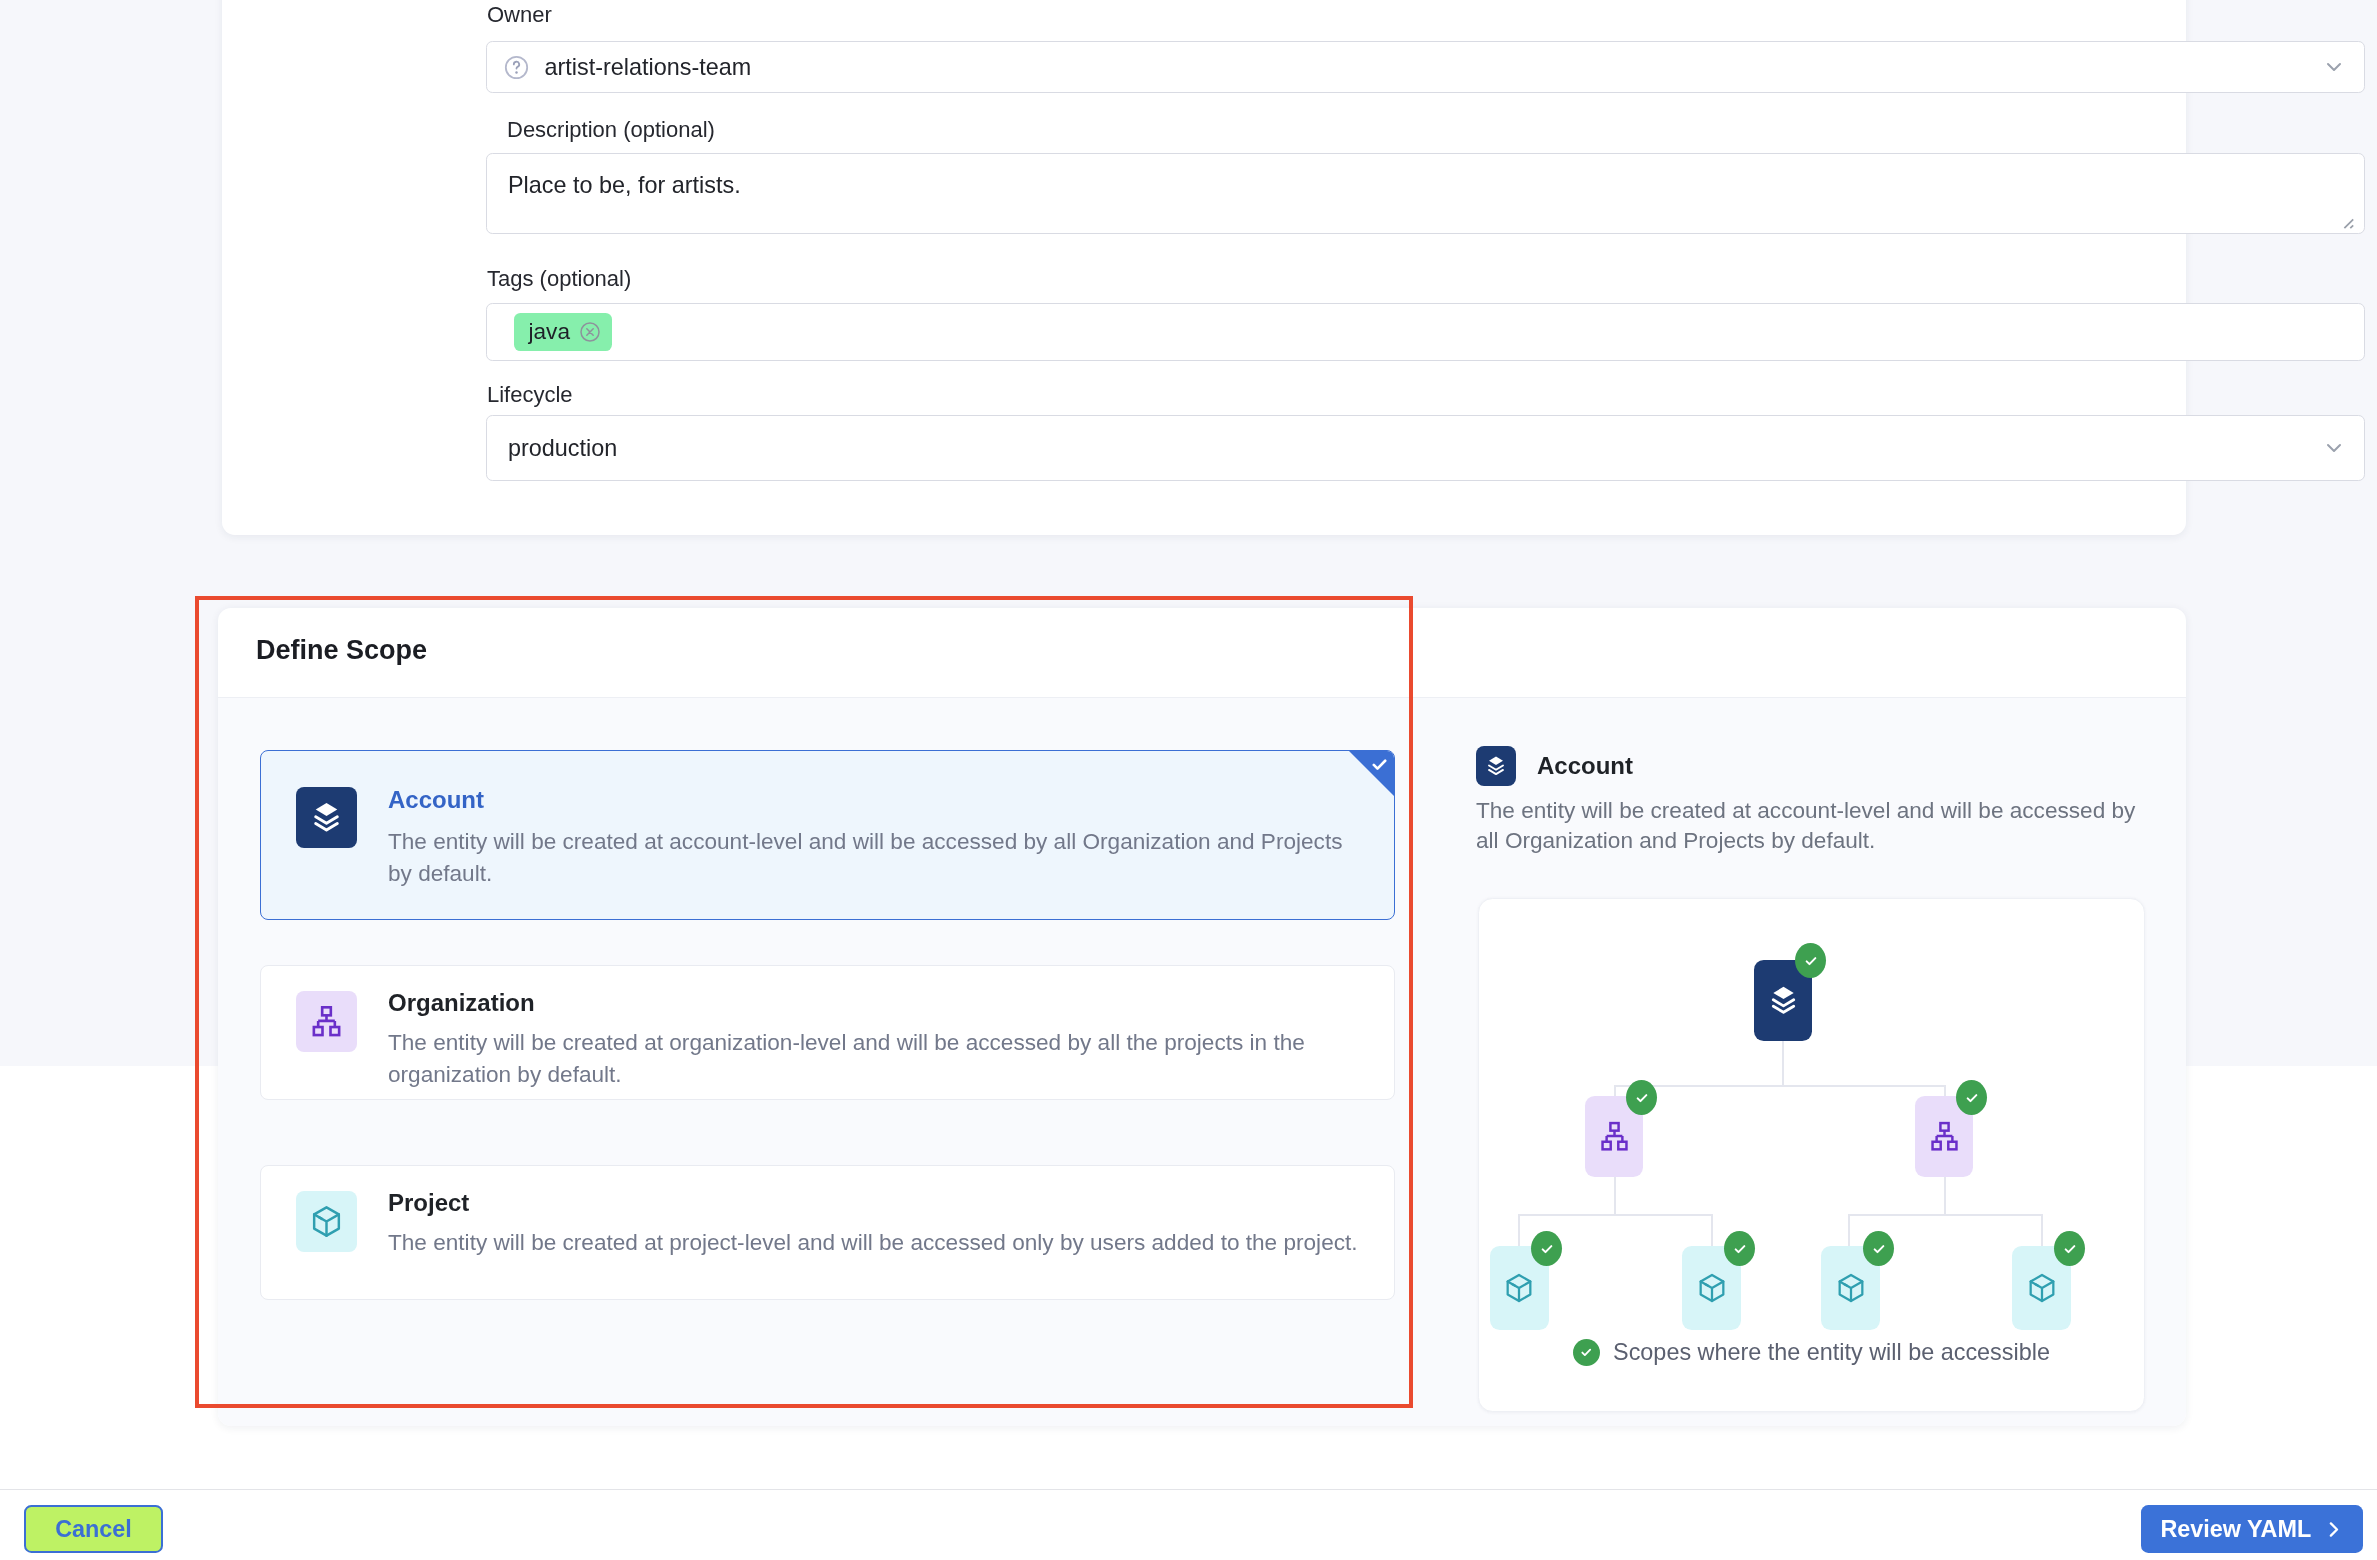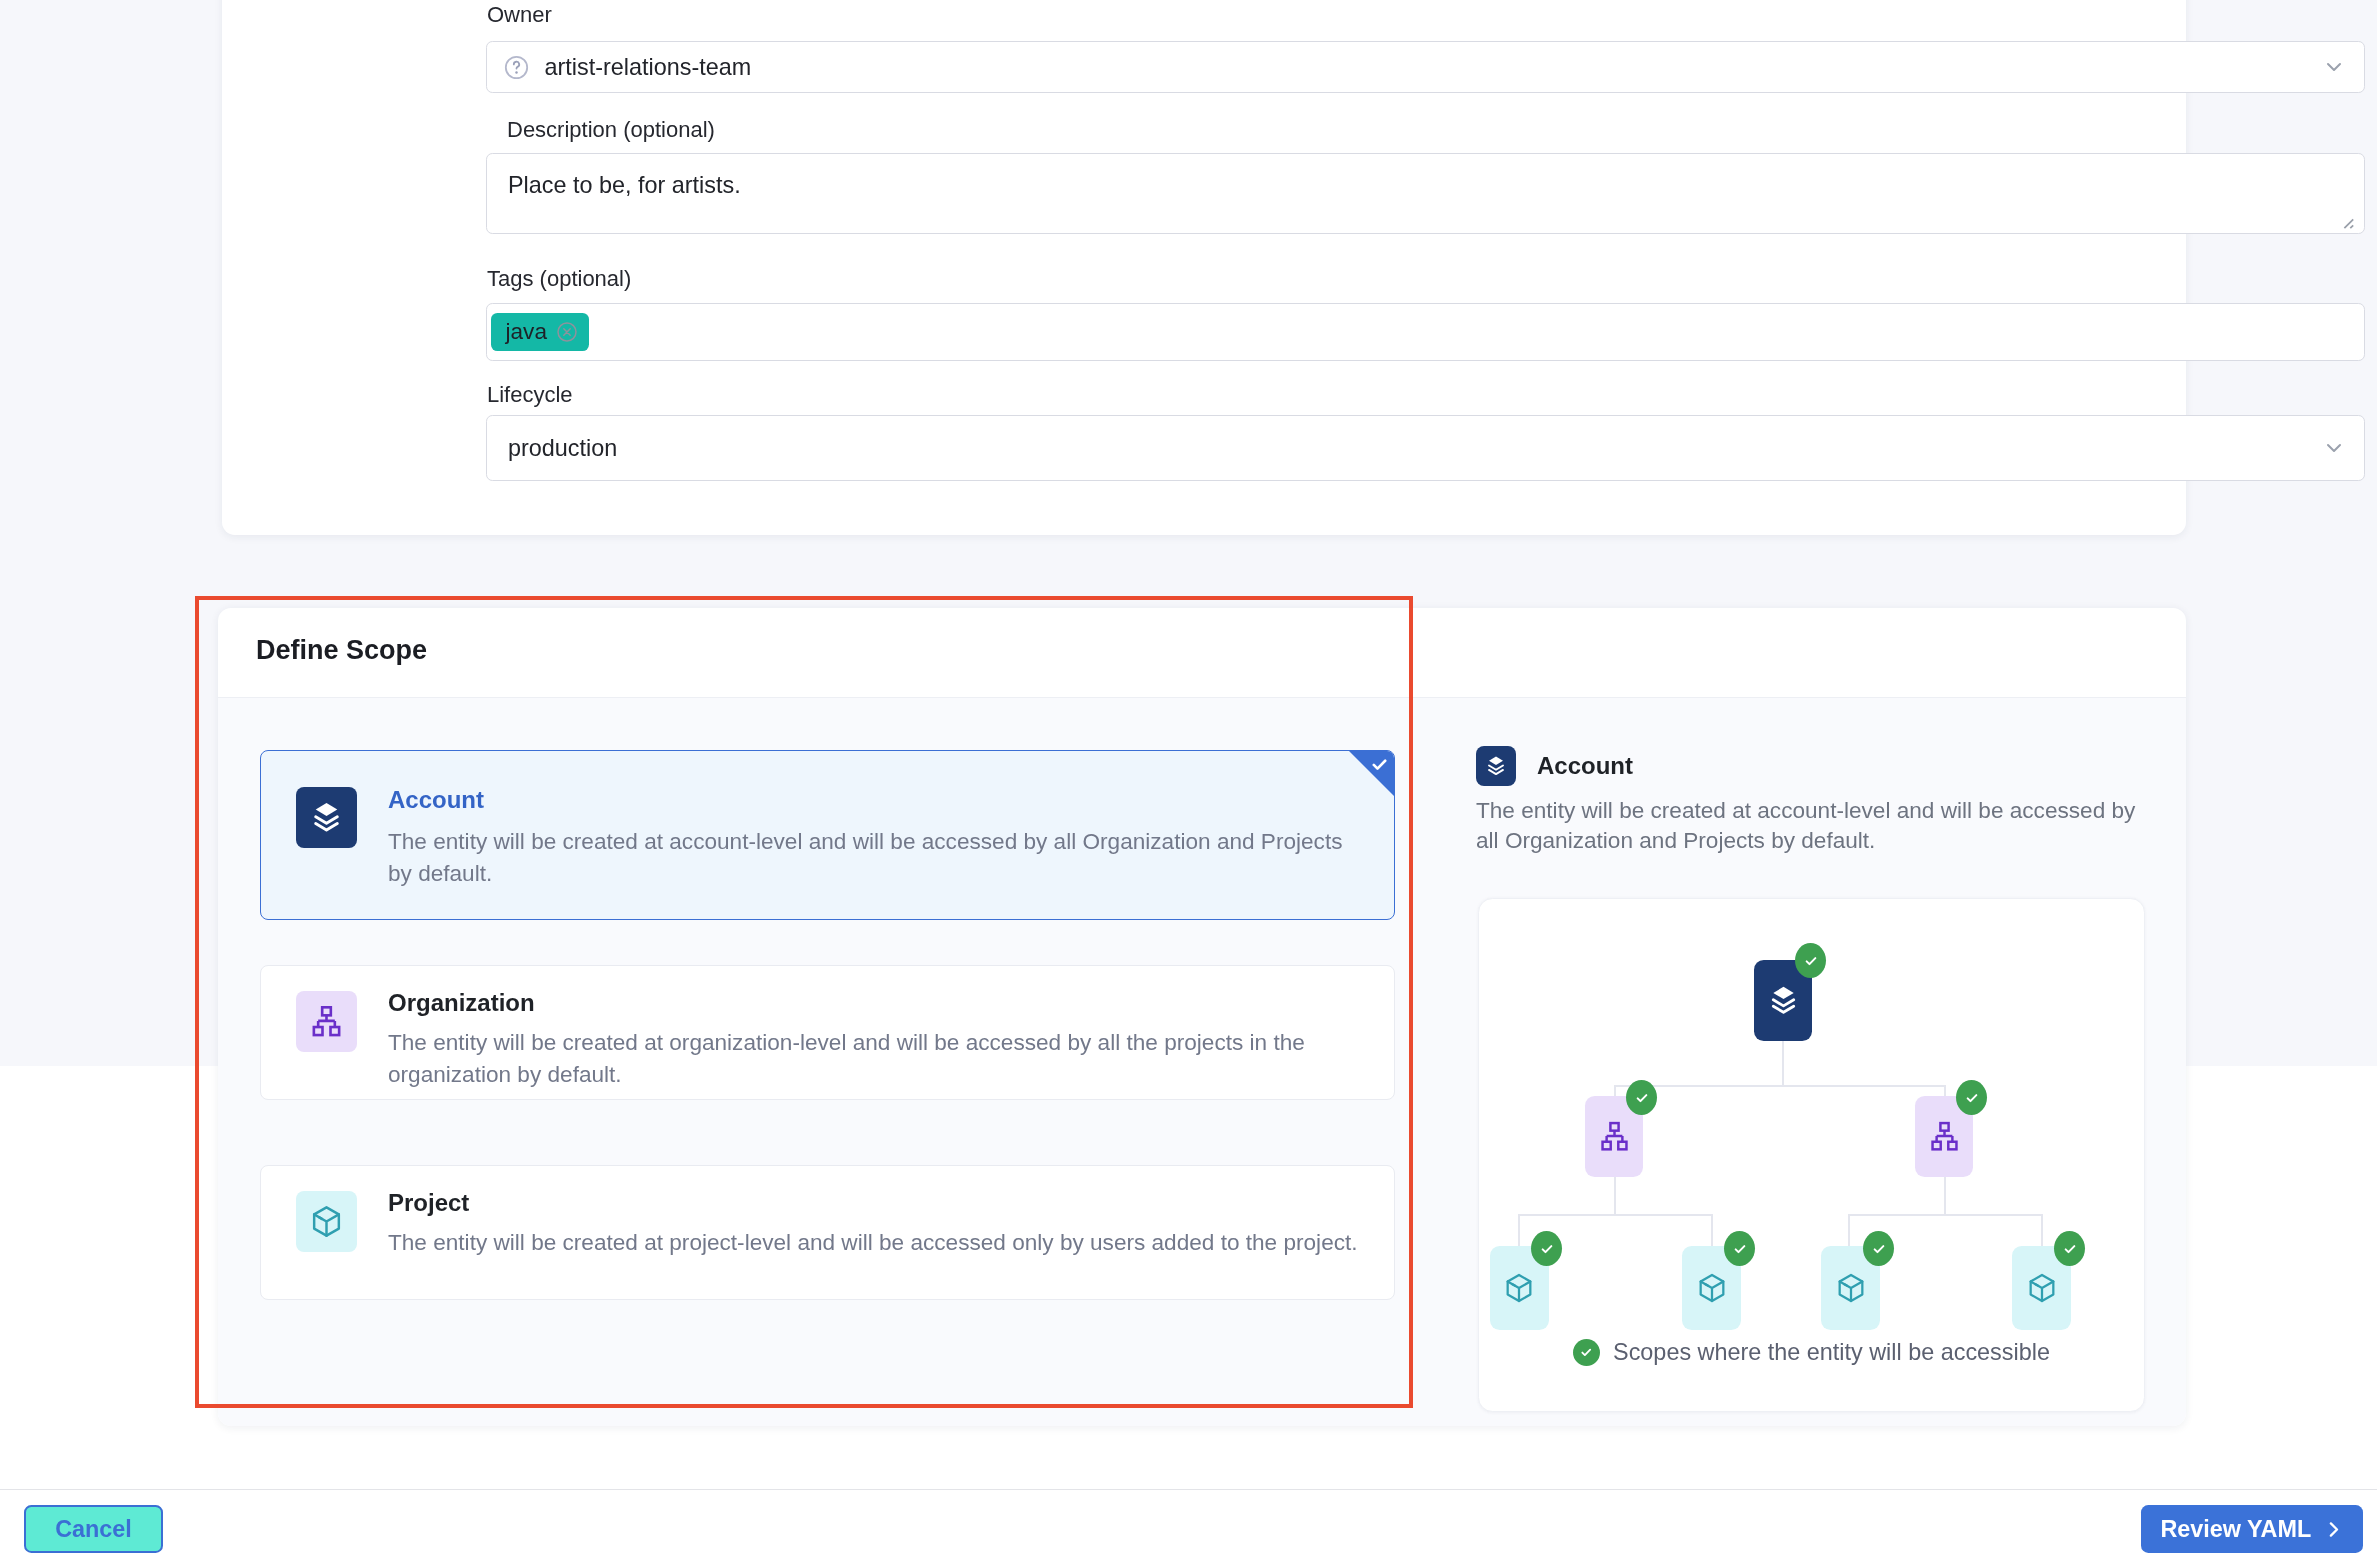--- a/index.html
+++ b/index.html
@@ -13,21 +13,21 @@
   .card{position:absolute;background:#ffffff;border-radius:13px;box-shadow:0 1.6px 8px rgba(35,40,70,0.07);}
 
   
   .field-label{position:absolute;left:265px;font-size:22px;color:#26282f;font-weight:400;}
   .control{position:absolute;left:264px;width:1879px;background:#fff;border:1.6px solid #d9dbe3;border-radius:6.4px;box-sizing:border-box;display:flex;align-items:center;}
   .control .val{font-size:23.4px;color:#22242a;}
   .chev{margin-left:auto;margin-right:17.7px;width:24px;height:24px;flex:0 0 auto;}
   .help{width:27px;height:27px;margin:0 14.5px 0 16px;flex:0 0 auto;}
   textarea.desc{position:absolute;left:264px;width:1879px;height:81px;border:1.6px solid #d9dbe3;border-radius:6.4px;box-sizing:border-box;resize:none;font-family:inherit;font-size:23.4px;color:#22242a;padding:17.7px 21px;outline:none;}
   .resize-glyph{position:absolute;width:17.7px;height:17.7px;}
-  .chip{display:flex;align-items:center;gap:8px;background:#14b8a6;border-radius:6.4px;padding:6.4px 9.7px 6.4px 14.5px;margin-left:4px;font-size:22.6px;color:#1e2127;}
+  .chip{display:flex;align-items:center;gap:8px;background:#86efac;border-radius:6.4px;padding:6.4px 9.7px 6.4px 14.5px;margin-left:27px;font-size:22.6px;color:#1e2127;}
   .chip svg{width:24px;height:24px;}
 
   
   .ds-heading{position:absolute;left:256px;top:635px;font-size:27px;font-weight:700;color:#1b1d23;z-index:3;}
   .ds-card{left:218px;top:608px;width:1968px;height:818px;}
   .ds-panel{position:absolute;left:0;top:89px;width:100%;height:729px;background:#f9fafd;border-top:0.8px solid #edeff4;border-radius:0 0 13px 13px;box-sizing:border-box;}
 
   .opt{position:absolute;left:260px;width:1135px;background:#ffffff;border:1.6px solid #e9ebf1;border-radius:8px;box-sizing:border-box;overflow:hidden;cursor:pointer;}
   .opt.selected{background:#eef6fd;border-color:#3b6fd4;}
   .opt .tile{position:absolute;left:35px;width:61px;height:61px;border-radius:8px;display:flex;align-items:center;justify-content:center;}
@@ -60,21 +60,21 @@
   .legend .lcheck{width:27px;height:27px;border-radius:50%;background:#3ea050;display:flex;align-items:center;justify-content:center;flex:0 0 auto;}
   .legend .lcheck svg{width:14.5px;height:14.5px;}
   .legend .ltext{font-size:23.4px;color:#5b6070;}
 
   
   .red-rect{position:absolute;left:195px;top:596px;width:1218px;height:812px;border:4px solid #ea4a2f;box-sizing:border-box;z-index:50;pointer-events:none;}
 
   
   .footer{position:absolute;left:0;top:1489px;width:2377px;height:71px;background:#ffffff;border-top:1.6px solid #e3e4e8;}
   .btn{position:absolute;top:1505px;height:48px;border-radius:7.3px;display:flex;align-items:center;justify-content:center;gap:11.3px;font-size:23.4px;font-weight:700;box-sizing:border-box;cursor:pointer;}
-  .btn-cancel{left:24px;width:139px;background:#5eead4;border:2px solid #3b6fd4;color:#3b6fd4;}
+  .btn-cancel{left:24px;width:139px;background:#bef264;border:2px solid #3b6fd4;color:#3b6fd4;}
   .btn-review{left:2141px;width:222px;background:#3b72d8;border:none;color:#ffffff;}
   .btn-review svg{width:21px;height:21px;}
 </style>
 </head>
 <body>
 
 <div id="canvas">
   <div class="bg-gray"></div>
 
   <div class="card" style="left:222px;top:-48px;width:1964px;height:583px;">

